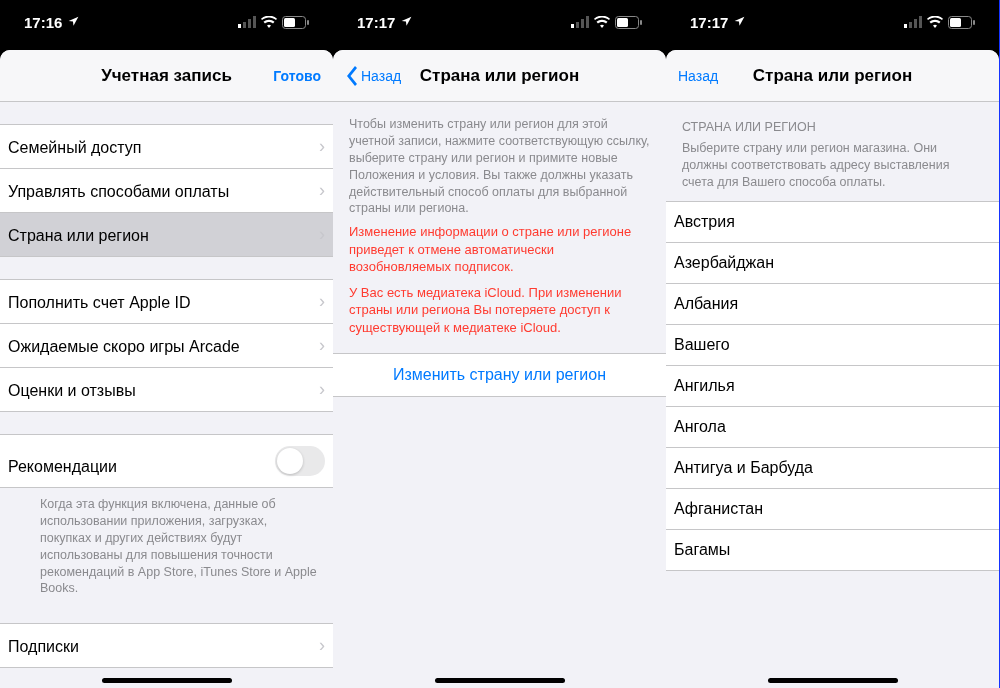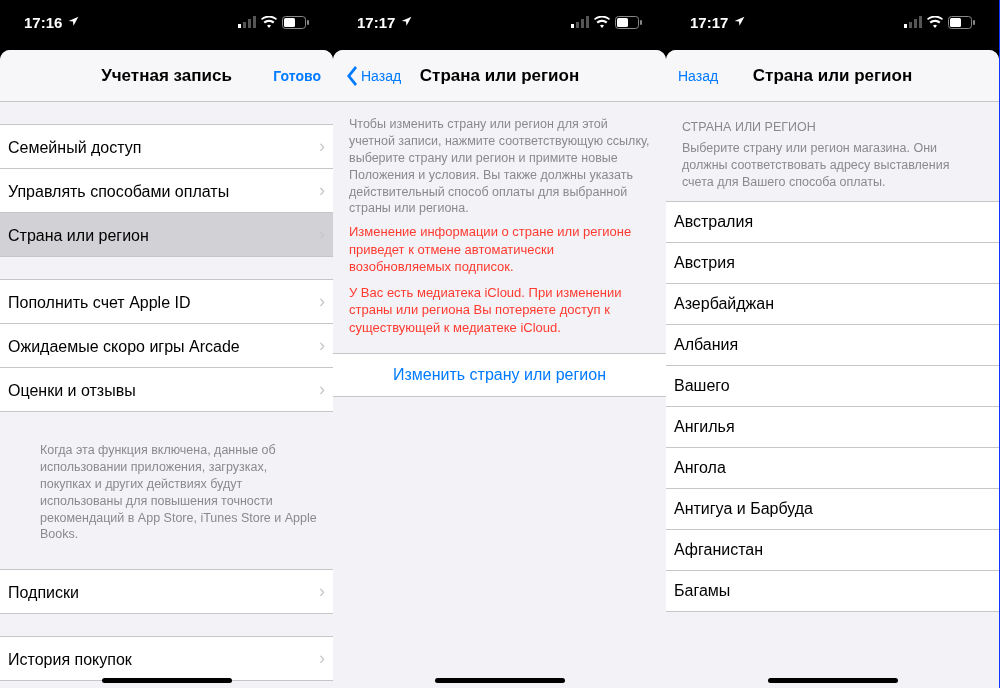--- a/index.html
+++ b/index.html
@@ -236,20 +236,24 @@
         <div class="row">
             <span>Ожидаемые скоро игры Arcade</span>
             <span class="chev">›</span>
           </div>
         <div class="row">
             <span>Оценки и отзывы</span>
             <span class="chev">›</span>
           </div>
       </div>
       <div class="group">
+        <div class="row">
+            <span>Рекомендации</span>
+            <span class="toggle"></span>
+          </div>
         <div class="footer-text">Когда эта функция включена, данные об использовании приложения, загрузках, покупках и других действиях будут использованы для повышения точности рекомендаций в App Store, iTunes Store и Apple Books.</div>
       </div>
       <div class="group">
         <div class="row">
             <span>Подписки</span>
             <span class="chev">›</span>
           </div>
       </div>
       <div class="group">
         <div class="row">
@@ -351,23 +355,20 @@
       <span class="nav-left" style="font-weight:400">
         <span>Назад</span>
       </span>
       <span class="nav-title">Страна или регион</span>
     </div>
     <div class="content">
       <div class="section-header-caps">СТРАНА ИЛИ РЕГИОН</div>
       <div class="desc-text" style="padding-bottom:10px">Выберите страну или регион магазина. Они должны соответствовать адресу выставления счета для Вашего способа оплаты.</div>
       <div id="countries">
           <div class="row">
-            <span>Австралия</span>
-          </div>
-          <div class="row">
             <span>Австрия</span>
           </div>
           <div class="row">
             <span>Азербайджан</span>
           </div>
           <div class="row">
             <span>Албания</span>
           </div>
           <div class="row">
             <span>Вашего</span>

